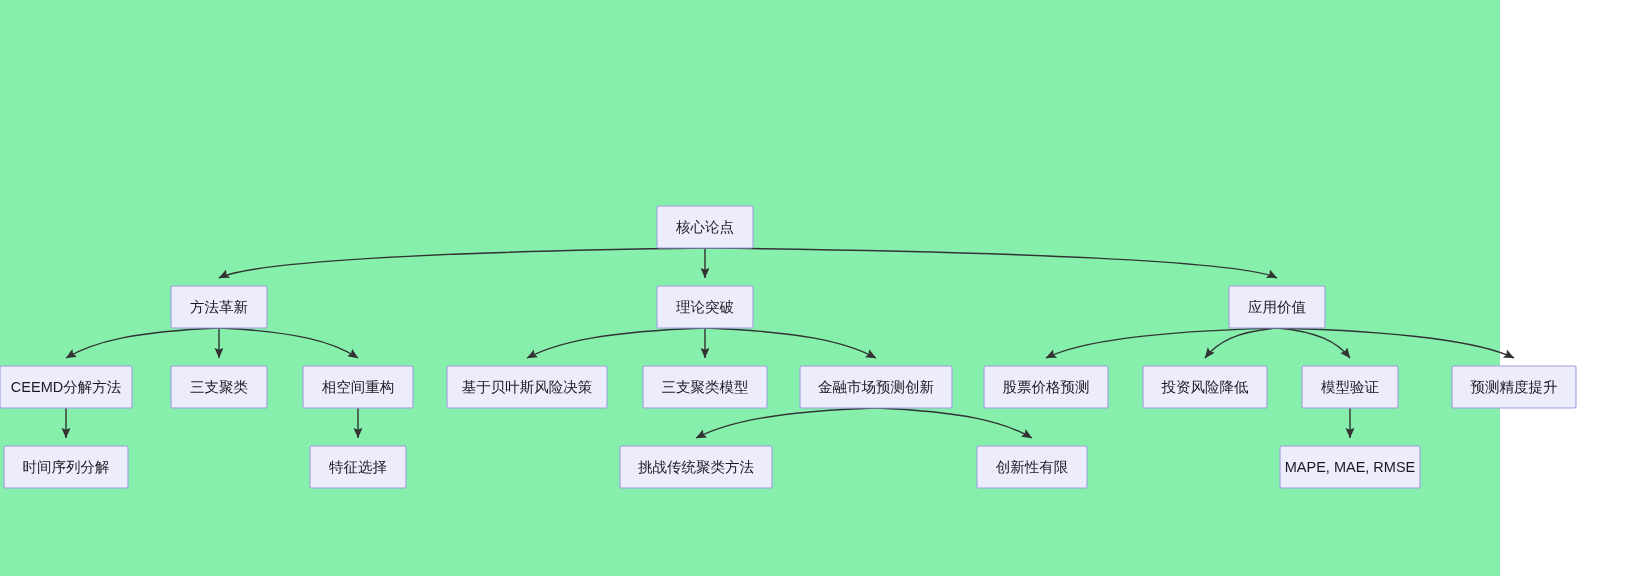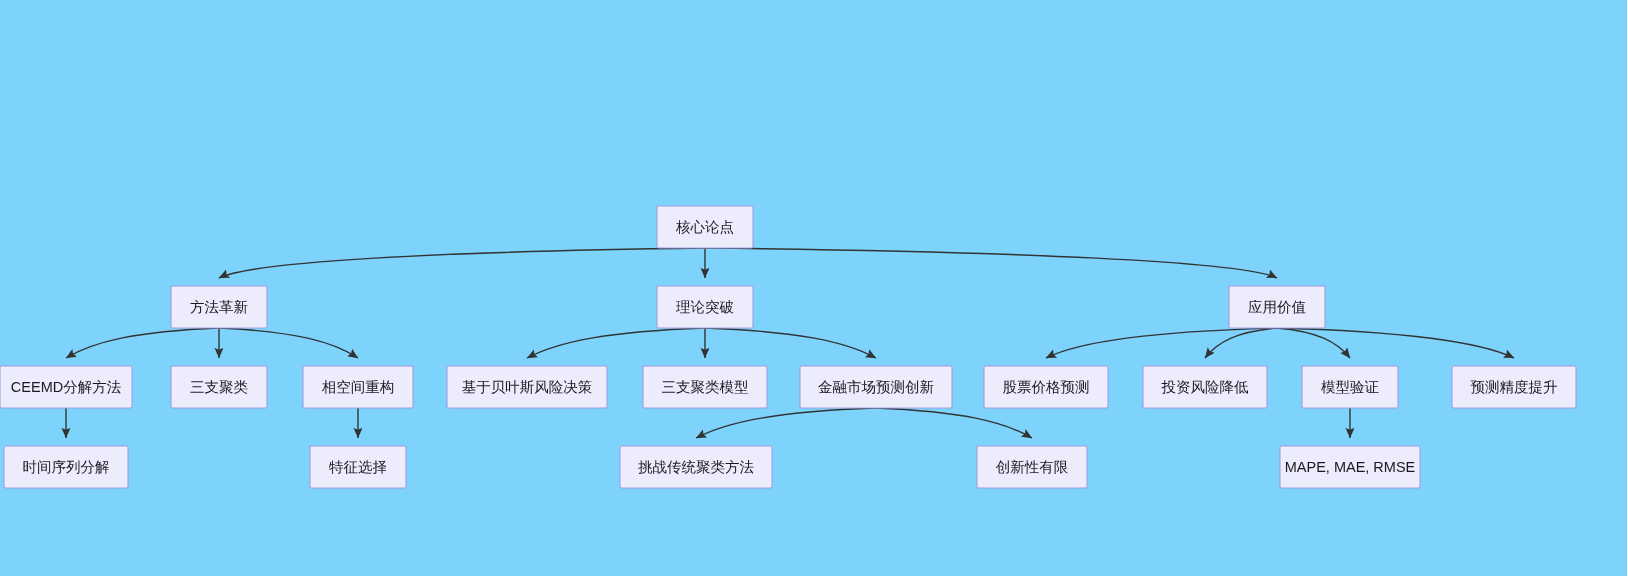--- a/index.html
+++ b/index.html
@@ -9,23 +9,23 @@
     background: #ffffff;
   }
   body {
     width: 1628px;
     height: 576px;
     overflow: hidden;
     font-family: "Liberation Sans", "DejaVu Sans", sans-serif;
   }
   #diagram-root {
     position: relative;
-    width: 1627px;
+    width: 1500px;
     height: 576px;
-    background: #7dd3fc;
+    background: #86efac;
   }
   svg#flow-svg {
     position: absolute;
     top: 0;
     left: 0;
     width: 1628px;
     height: 576px;
     display: block;
   }
   .edge-path {

